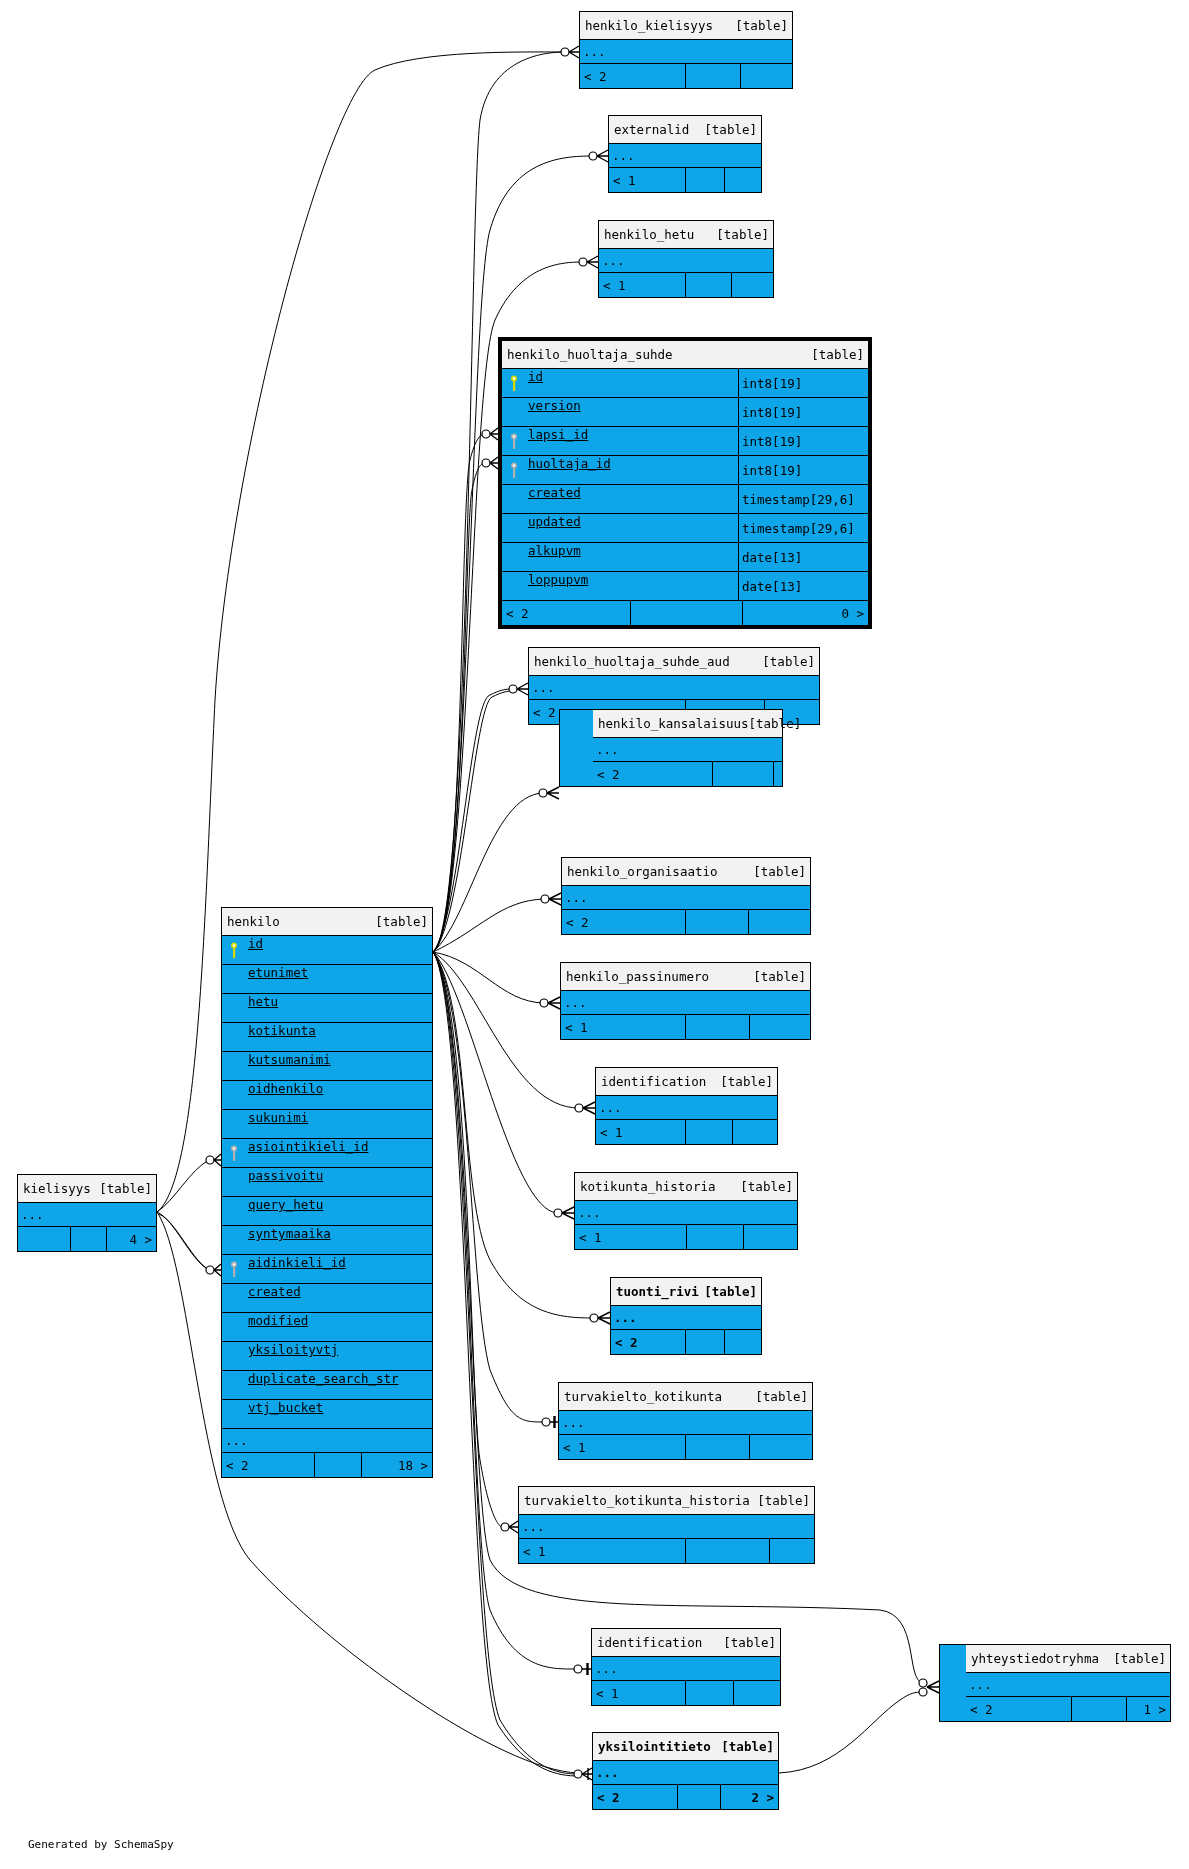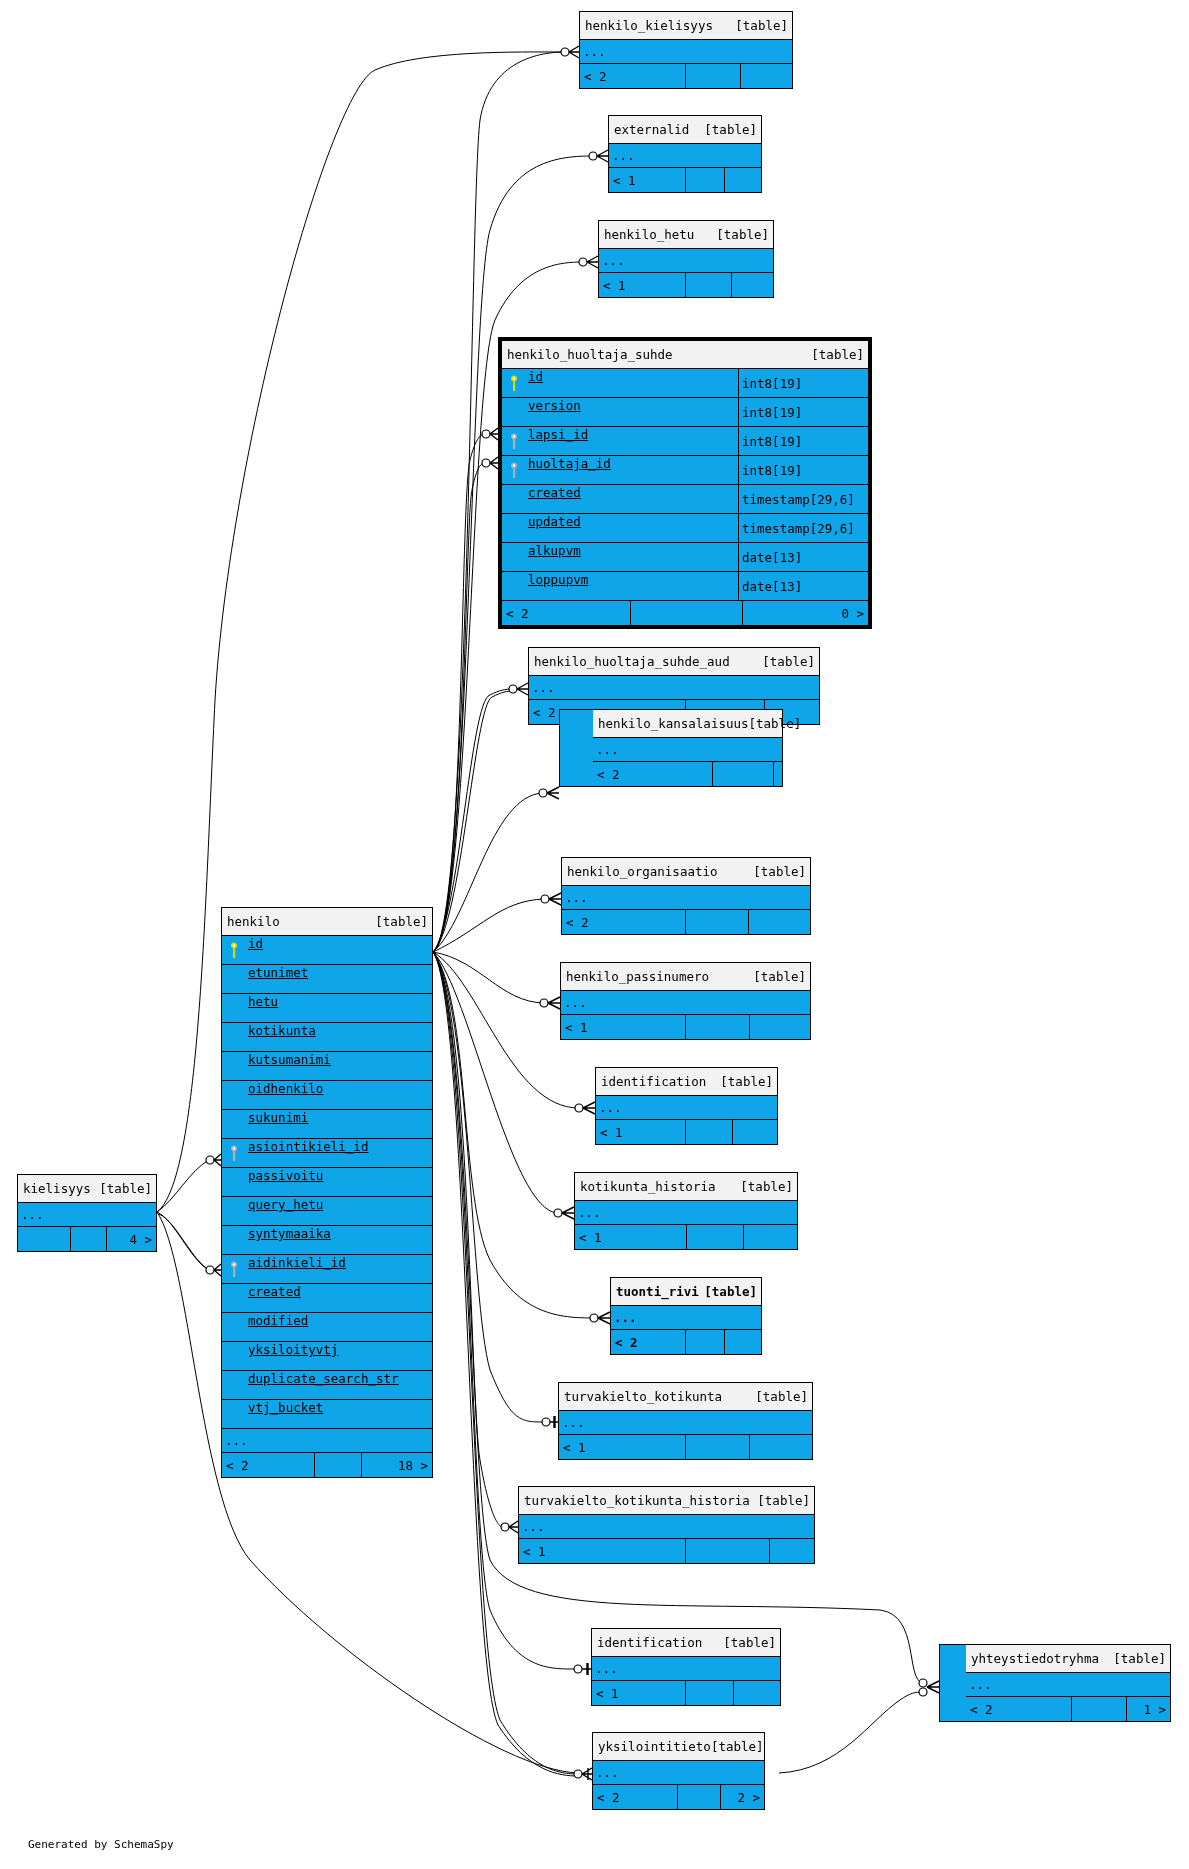--- a/index.html
+++ b/index.html
@@ -340,21 +340,21 @@
       <span>[table]</span>
     </div>
   <div class="ell">...</div>
   <div class="ftr">
       <div style="width:93px">&lt; 1</div>
       <div style="width:48px"></div>
       <div class="r" style="flex:1"></div>
     </div>
 </div>
 
-<div class="tbl" style="left:592px;top:1732px;width:173px;">
+<div class="tbl" style="left:592px;top:1732px;width:187px;font-weight:bold;">
   <div class="hdr">
       <span>yksilointitieto</span>
       <span>[table]</span>
     </div>
   <div class="ell">...</div>
   <div class="ftr">
       <div style="width:84px">&lt; 2</div>
       <div style="width:43px"></div>
       <div class="r" style="flex:1">2 &gt;</div>
     </div>

